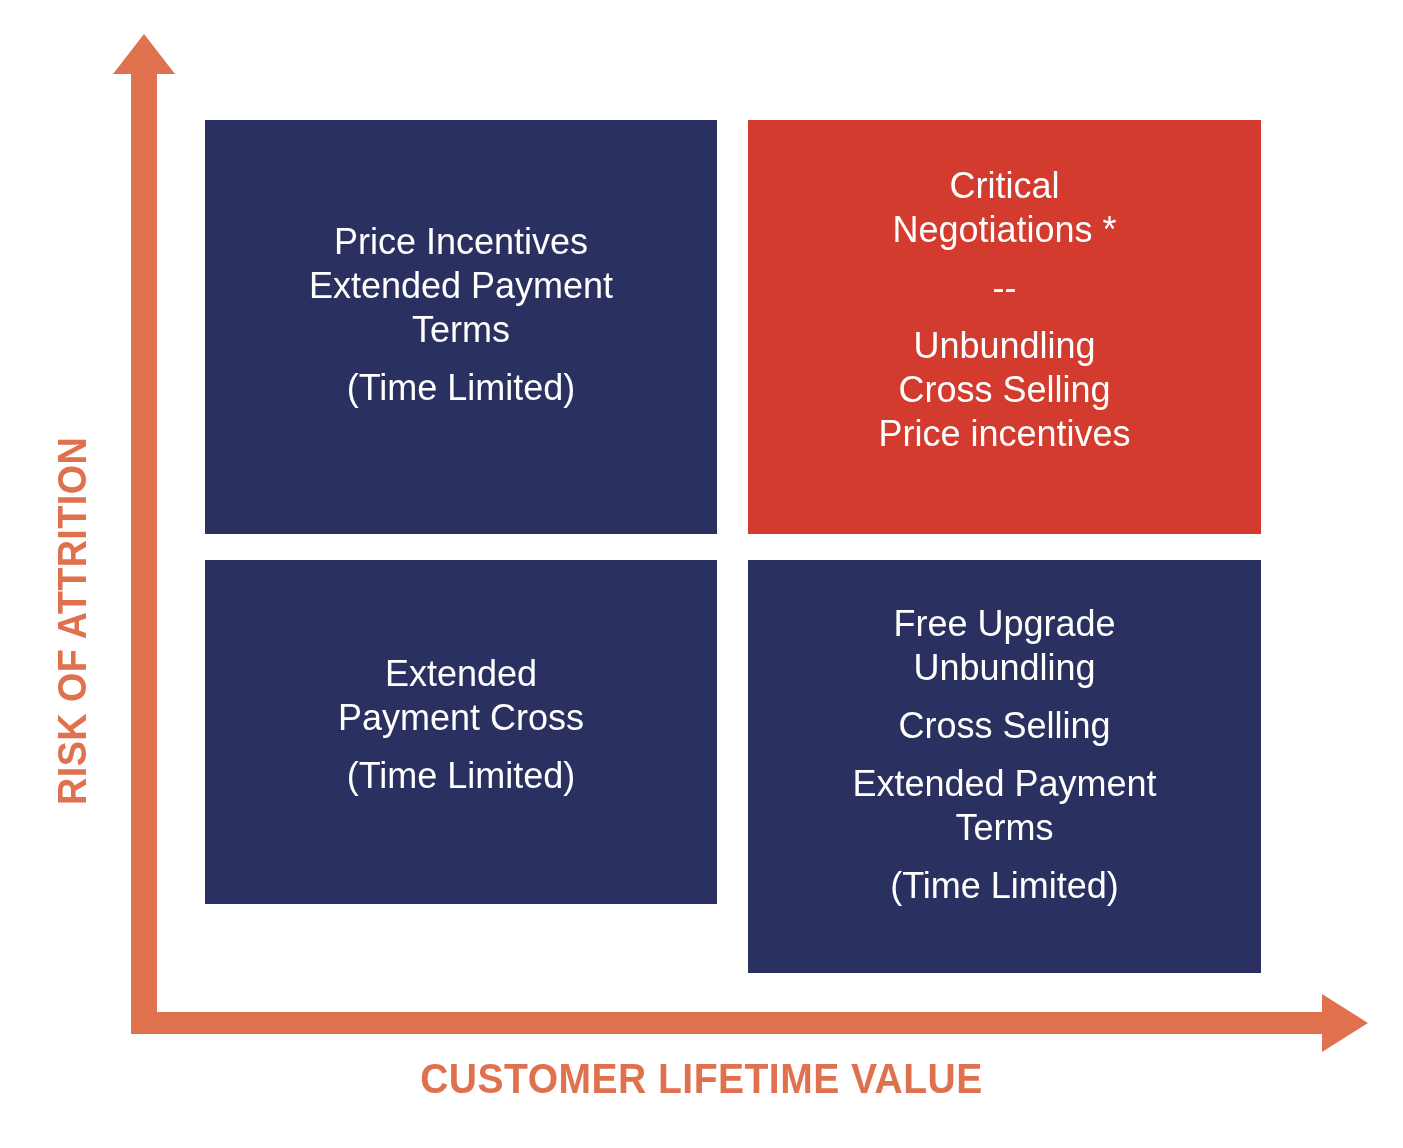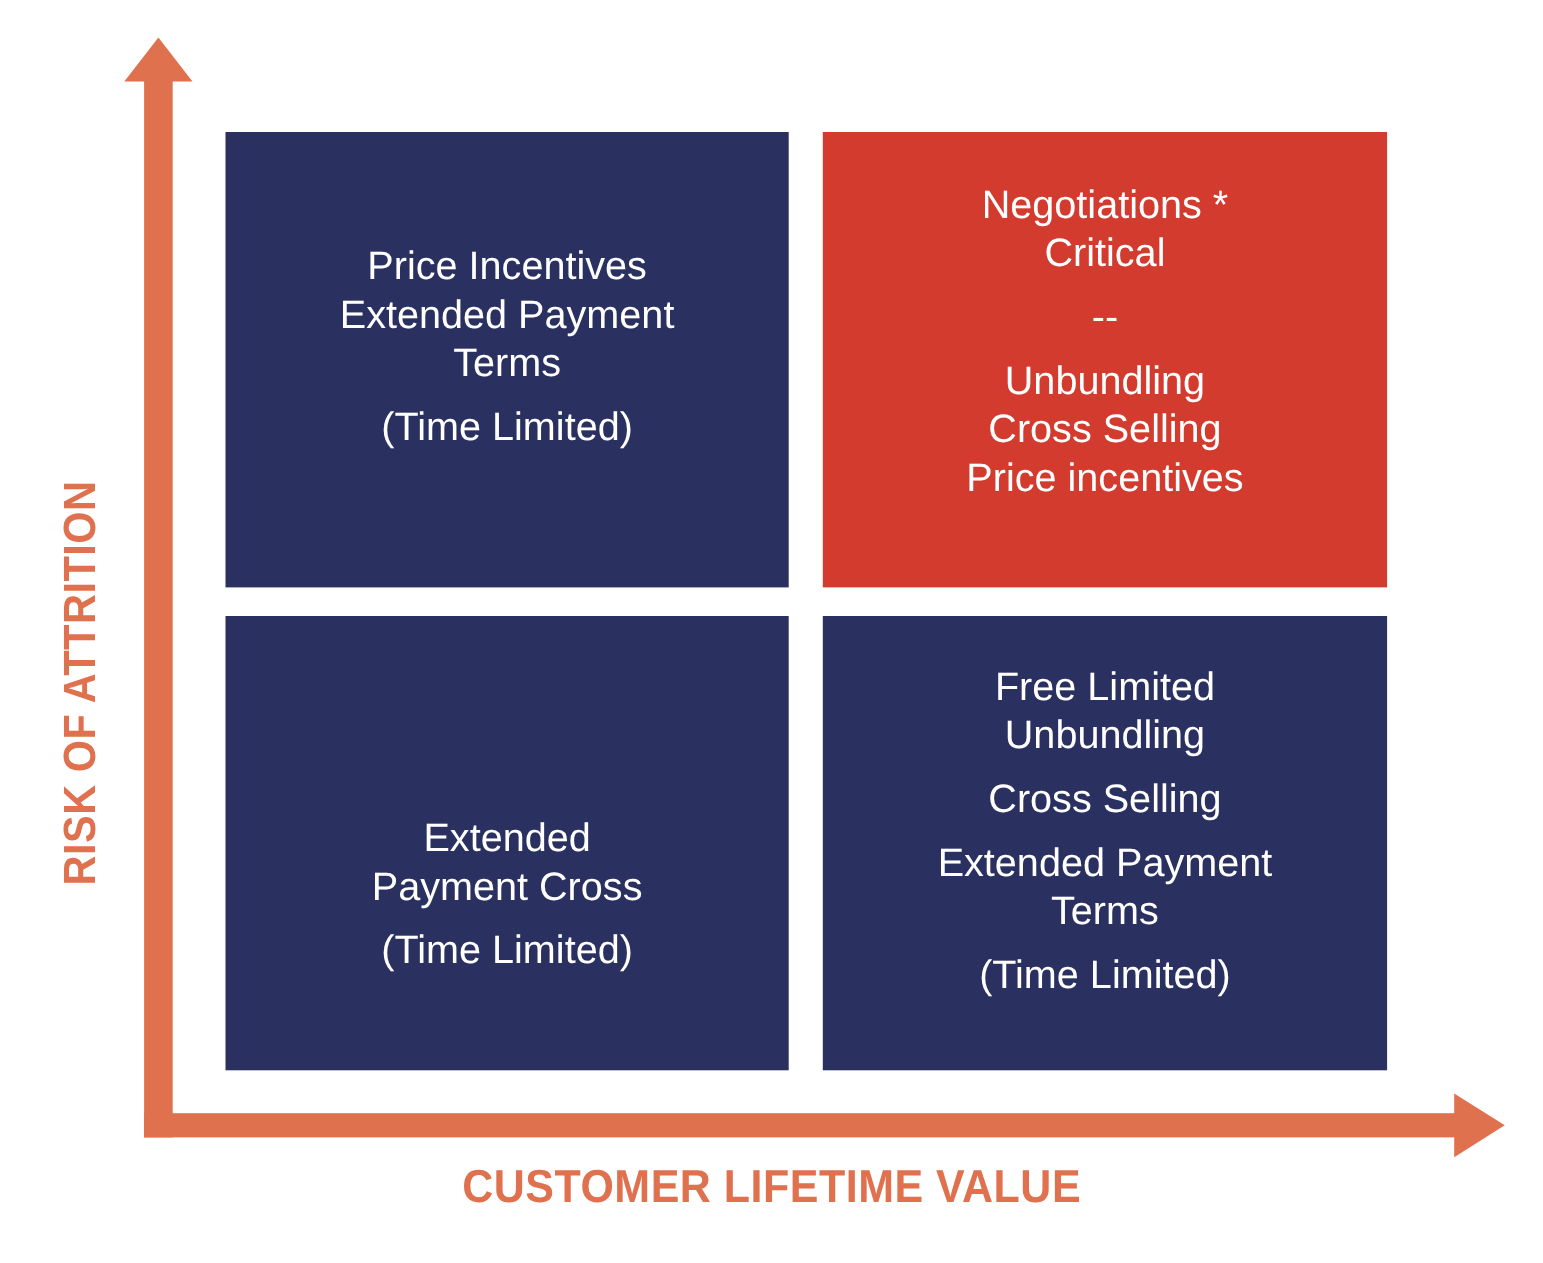--- a/index.html
+++ b/index.html
@@ -89,22 +89,22 @@
     left: 205px;  top: 120px;  width: 512px;  height: 414px;
     justify-content: flex-start;
     padding: 100px 18px 0 18px;
   }
   #quadrant-top-right {
     left: 748px;  top: 120px;  width: 513px;  height: 414px;
     justify-content: flex-start;
     padding: 44px 14px 0 14px;
   }
   #quadrant-bottom-left {
-    left: 205px;  top: 560px;  width: 512px;  height: 413px;
-    justify-content: center;
+    left: 205px;  top: 560px;  width: 512px;  height: 344px;
+    justify-content: flex-start;
     padding: 92px 18px 0 18px;
   }
   #quadrant-bottom-right {
     left: 748px;  top: 560px;  width: 513px;  height: 413px;
     justify-content: flex-start;
     padding: 42px 10px 0 10px;
   }
 </style>
 </head>
 <body>
@@ -132,40 +132,40 @@
     <div class="q-lines">
         <p>Price Incentives</p>
         <p>Extended Payment</p>
         <p>Terms</p>
         <p class="gap-before">(Time Limited)</p>
       </div>
   </div>
 
   <div class="quadrant red" id="quadrant-top-right" style="background: rgb(210, 59, 46);">
     <div class="q-lines">
+        <p>Critical</p>
         <p>Negotiations *</p>
-        <p>Critical</p>
         <p class="gap-before">--</p>
         <p class="gap-before">Unbundling</p>
         <p>Cross Selling</p>
         <p>Price incentives</p>
       </div>
   </div>
 
   <div class="quadrant navy" id="quadrant-bottom-left" style="background: rgb(42, 49, 96);">
     <div class="q-lines">
         <p>Extended</p>
         <p>Payment Cross</p>
         <p class="gap-before">(Time Limited)</p>
       </div>
   </div>
 
   <div class="quadrant navy" id="quadrant-bottom-right" style="background: rgb(42, 49, 96);">
     <div class="q-lines">
-        <p>Free Limited</p>
+        <p>Free Upgrade</p>
         <p>Unbundling</p>
         <p class="gap-before">Cross Selling</p>
         <p class="gap-before">Extended Payment</p>
         <p>Terms</p>
         <p class="gap-before">(Time Limited)</p>
       </div>
   </div>
 
 </div>
 

